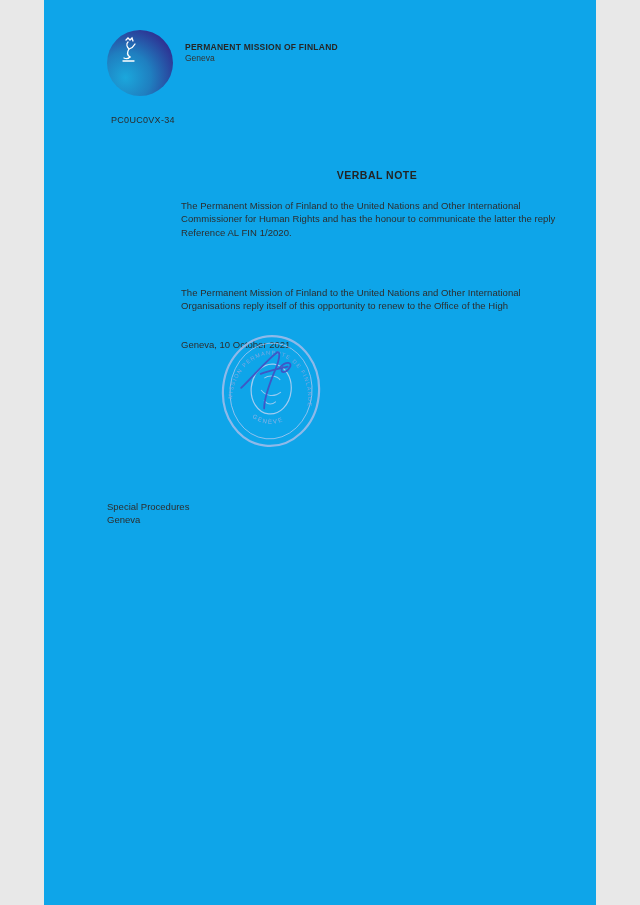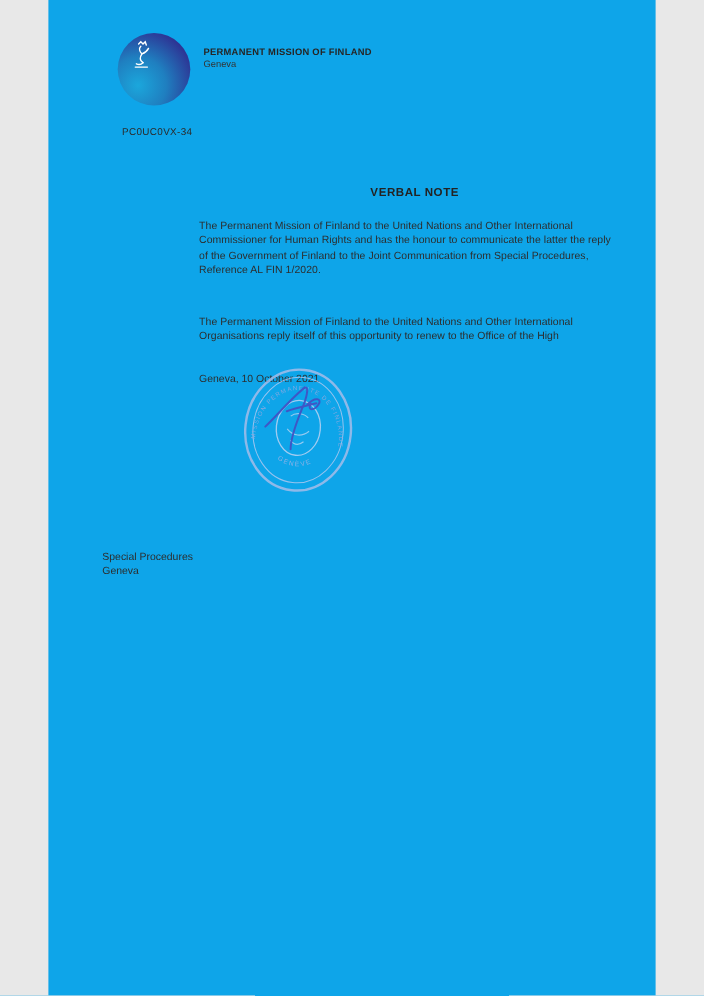--- a/index.html
+++ b/index.html
@@ -69,21 +69,21 @@
     color: #2d2d2d;
   }
   .stamp {
     position: absolute;
     left: 175px; top: 331px;
     width: 104px; height: 120px;
     transform: rotate(6deg);
   }
   .footer-block {
     position: absolute;
-    left: 49px; top: 500px;
+    left: 63px; top: 500px;
     font-size: 9.5px;
     line-height: 13.2px;
     color: #2d2d2d;
   }
 </style>
 </head>
 <body>
 
 <div class="page">
 
@@ -104,21 +104,20 @@
     <div class="org-city">Geneva</div>
   </div>
 
   <div class="ref-code">PC0UC0VX-34</div>
 
   <div class="note-title">VERBAL NOTE</div>
 
   <div class="body-para para-1">
     <div>The Permanent Mission of Finland to the United Nations and Other International</div>
     <div>Commissioner for Human Rights and has the honour to communicate the latter the reply</div>
-    <div>of the Government of Finland to the Joint Communication from Special Procedures,</div>
     <div>Reference AL FIN 1/2020.</div>
   </div>
 
   <div class="body-para para-2">
     <div>The Permanent Mission of Finland to the United Nations and Other International</div>
     <div>Organisations reply itself of this opportunity to renew to the Office of the High</div>
   </div>
 
   <div class="dateline">Geneva, 10 October 2021</div>
 

